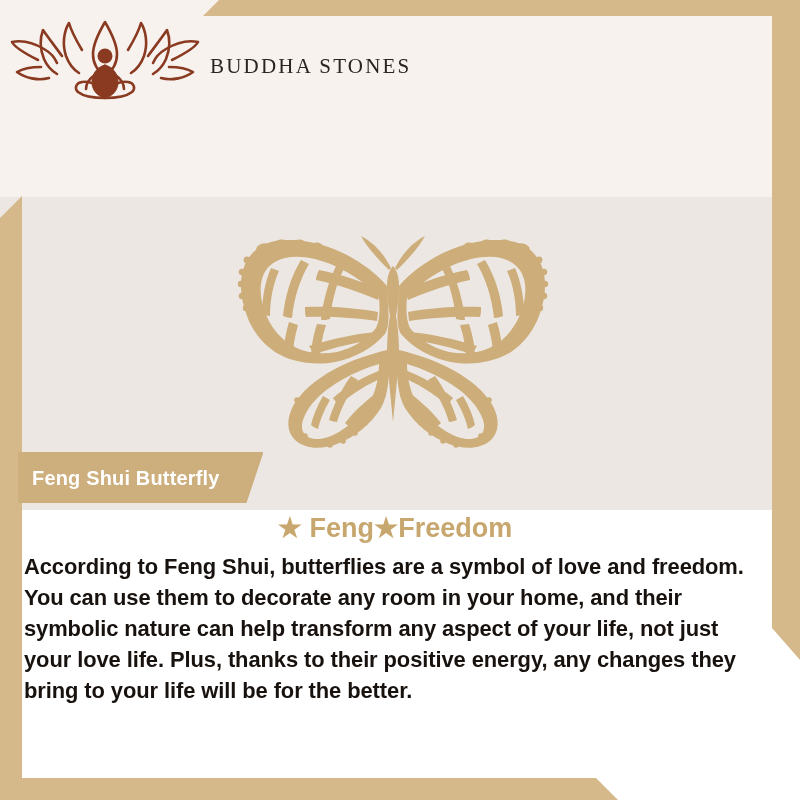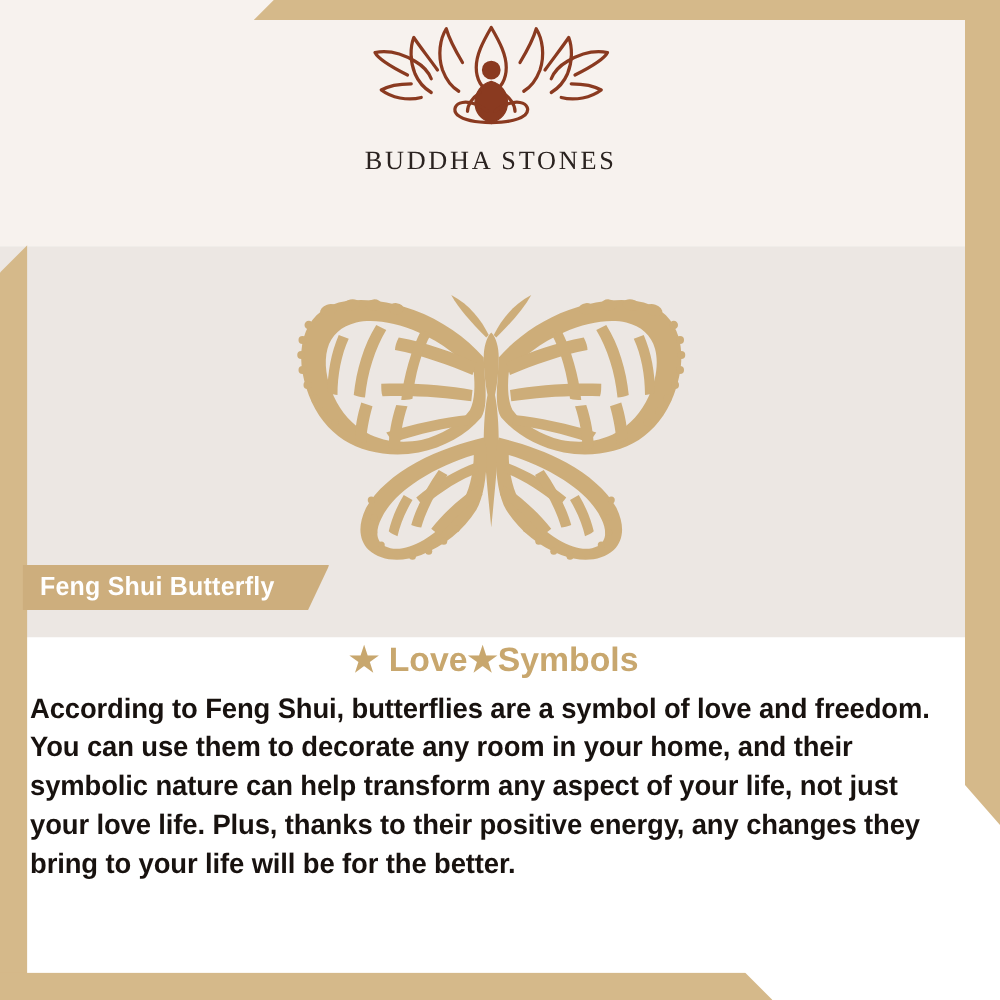--- a/index.html
+++ b/index.html
@@ -67,21 +67,21 @@
     width: 790px; height: 268px;
     background: #ffffff;
   }
 
   
   .logo-wrap {
     position: absolute;
     left: 0; top: 16px;
     width: 785px;
     display: flex;
-    flex-direction: column;
+    flex-direction: row;
     align-items: center;
   }
   .logo-mark { width: 210px; height: 96px; display: block; }
   .logo-word {
     margin-top: 4px;
     font-family: "Liberation Serif", "DejaVu Serif", serif;
     font-size: 21px;
     letter-spacing: 2.2px;
     color: #2b2320;
     font-weight: 400;
@@ -113,21 +113,21 @@
     width: 785px;
     display: flex;
     justify-content: center;
   }
   .butterfly { width: 360px; height: 228px; display: block; }
 
   
   .banner {
     position: absolute;
     left: 18px; top: 452px;
-    height: 36px;
+    height: 51px;
     padding: 0 34px 0 14px;
     background: #cdae7d;
     clip-path: polygon(0 0, 100% 0, calc(100% - 17px) 100%, 0 100%);
     display: flex;
     align-items: center;
   }
   .banner-text {
     font-family: "Liberation Sans Narrow", "Liberation Sans", sans-serif;
     font-size: 21px;
     font-weight: bold;
@@ -313,17 +313,17 @@
           <circle cx="84" cy="176" r="2.8"></circle>
         </g>
       </g>
     </svg>
   </div>
 
   <div class="banner">
     <span class="banner-text">Feng Shui Butterfly</span>
   </div>
 
-  <div class="subhead">★ Love★Symbols</div>
+  <div class="subhead">★ Feng★Freedom</div>
 
   <div class="body-copy">According to Feng Shui, butterflies are a symbol of love and freedom. You can use them to decorate any room in your home, and their symbolic nature can help transform any aspect of your life, not just your love life. Plus, thanks to their positive energy, any changes they bring to your life will be for the better.</div>
 
 </div>
 
 </body></html>

